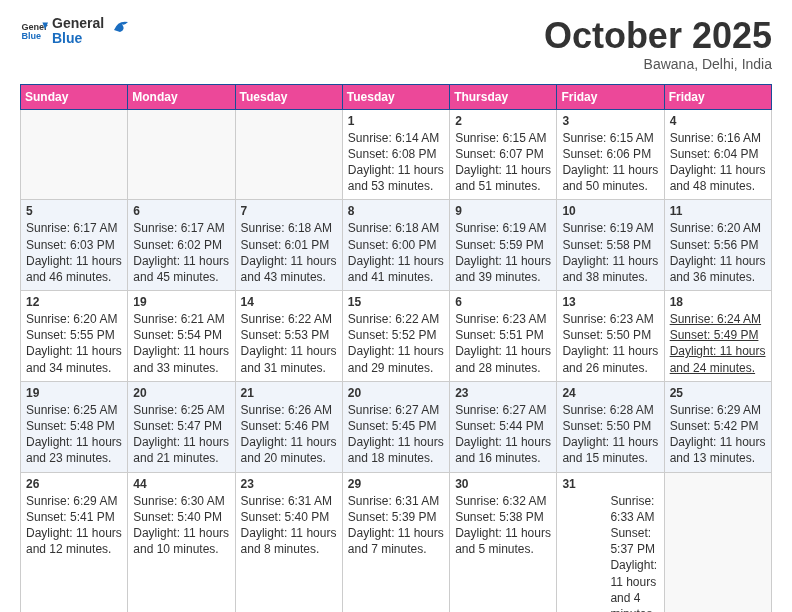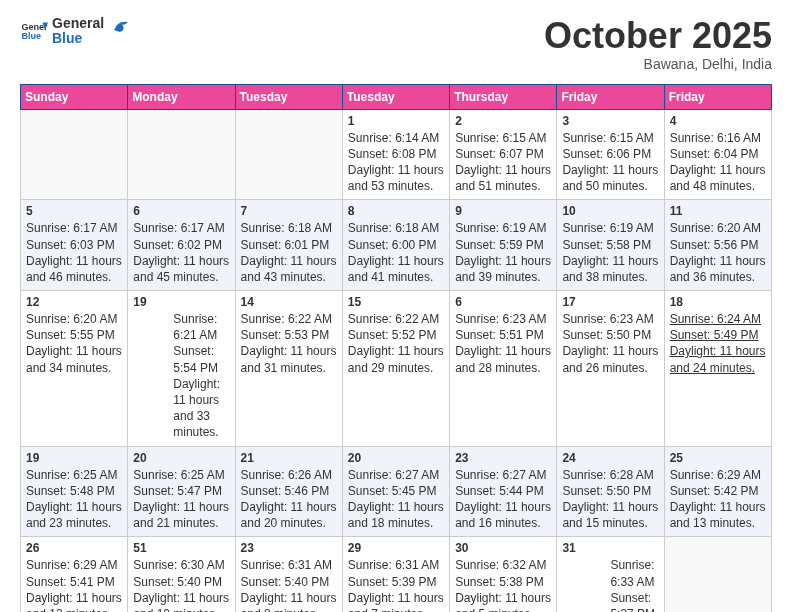--- a/index.html
+++ b/index.html
@@ -209,21 +209,21 @@
         <tr>
           <td>
             <div class="day-number">12</div>
             <div class="cell-text" style="white-space: pre-line;">Sunrise: 6:20 AM
 Sunset: 5:55 PM
 Daylight: 11 hours
 and 34 minutes.</div>
           </td>
           <td>
             <div class="day-number">19</div>
-            <div class="cell-text" style="white-space: pre-line; margin-left: 40px;">Sunrise: 6:21 AM
+            <div class="cell-text" style="white-space: pre-line;">Sunrise: 6:21 AM
 Sunset: 5:54 PM
 Daylight: 11 hours
 and 33 minutes.</div>
           </td>
           <td>
             <div class="day-number">14</div>
             <div class="cell-text" style="white-space: pre-line;">Sunrise: 6:22 AM
 Sunset: 5:53 PM
 Daylight: 11 hours
 and 31 minutes.</div>
@@ -236,21 +236,21 @@
 and 29 minutes.</div>
           </td>
           <td>
             <div class="day-number">6</div>
             <div class="cell-text" style="white-space: pre-line;">Sunrise: 6:23 AM
 Sunset: 5:51 PM
 Daylight: 11 hours
 and 28 minutes.</div>
           </td>
           <td>
-            <div class="day-number">17</div>
+            <div class="day-number">13</div>
             <div class="cell-text" style="white-space: pre-line;">Sunrise: 6:23 AM
 Sunset: 5:50 PM
 Daylight: 11 hours
 and 26 minutes.</div>
           </td>
           <td>
             <div class="day-number">18</div>
             <div class="cell-text" style="white-space: pre-line; text-decoration: underline;">Sunrise: 6:24 AM
 Sunset: 5:49 PM
 Daylight: 11 hours
@@ -310,21 +310,21 @@
         </tr>
         <tr>
           <td>
             <div class="day-number">26</div>
             <div class="cell-text" style="white-space: pre-line;">Sunrise: 6:29 AM
 Sunset: 5:41 PM
 Daylight: 11 hours
 and 12 minutes.</div>
           </td>
           <td>
-            <div class="day-number">51</div>
+            <div class="day-number">44</div>
             <div class="cell-text" style="white-space: pre-line;">Sunrise: 6:30 AM
 Sunset: 5:40 PM
 Daylight: 11 hours
 and 10 minutes.</div>
           </td>
           <td>
             <div class="day-number">23</div>
             <div class="cell-text" style="white-space: pre-line;">Sunrise: 6:31 AM
 Sunset: 5:40 PM
 Daylight: 11 hours

